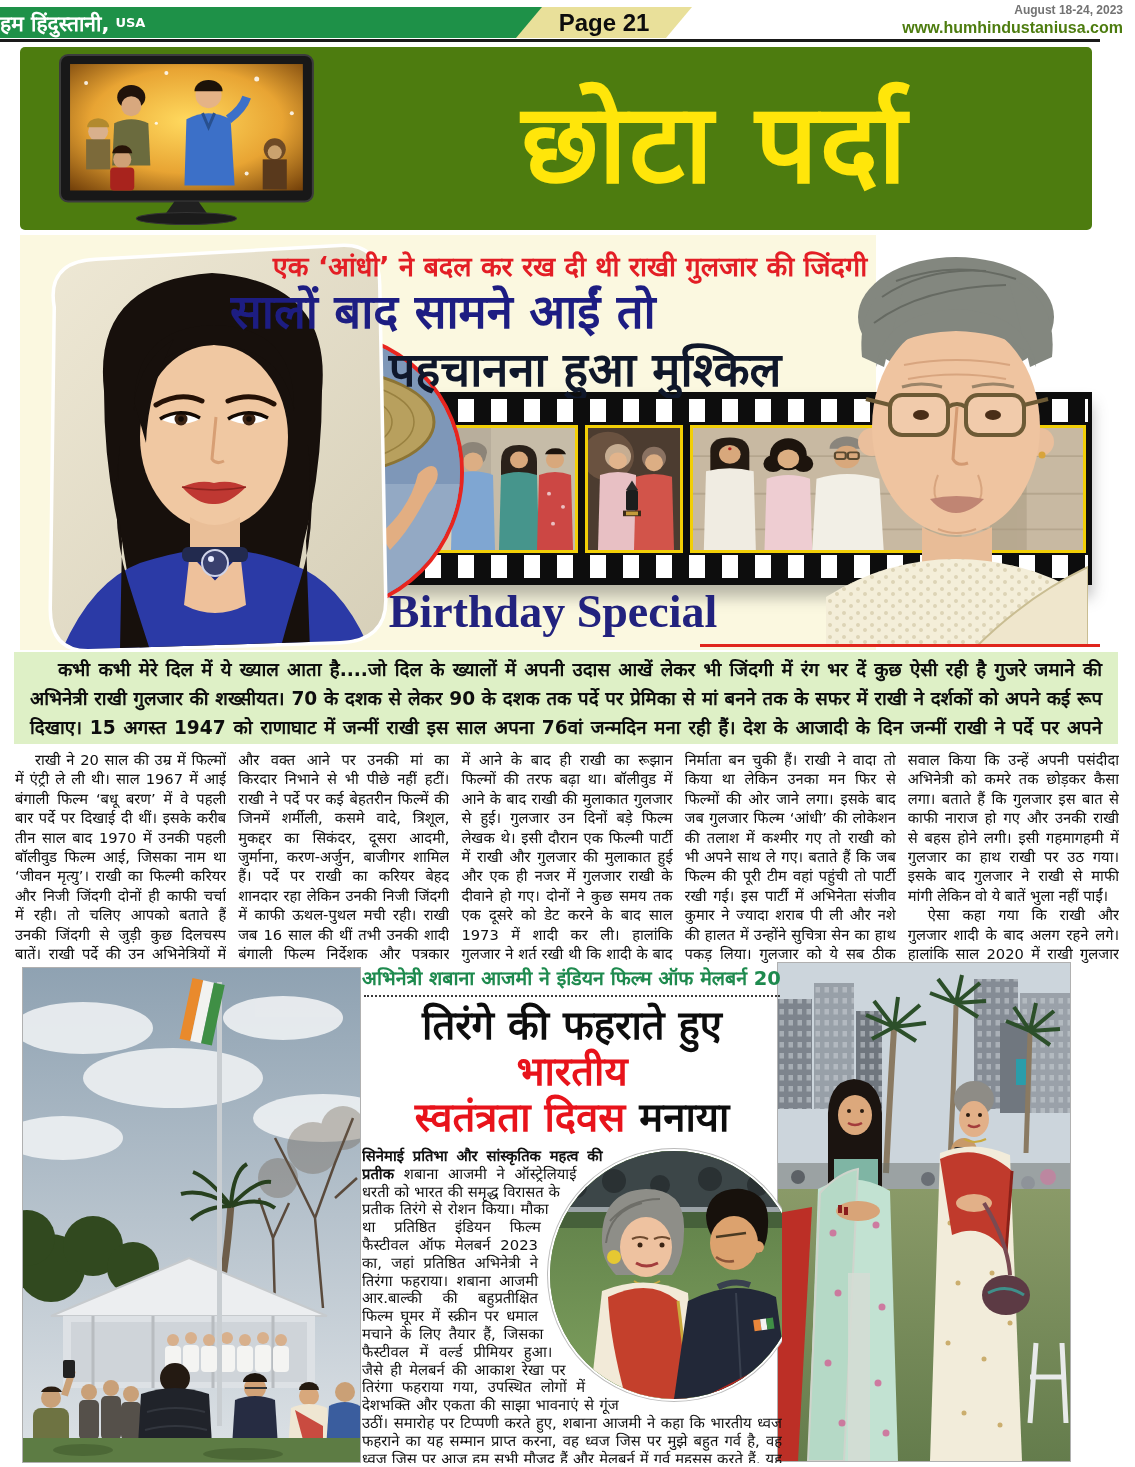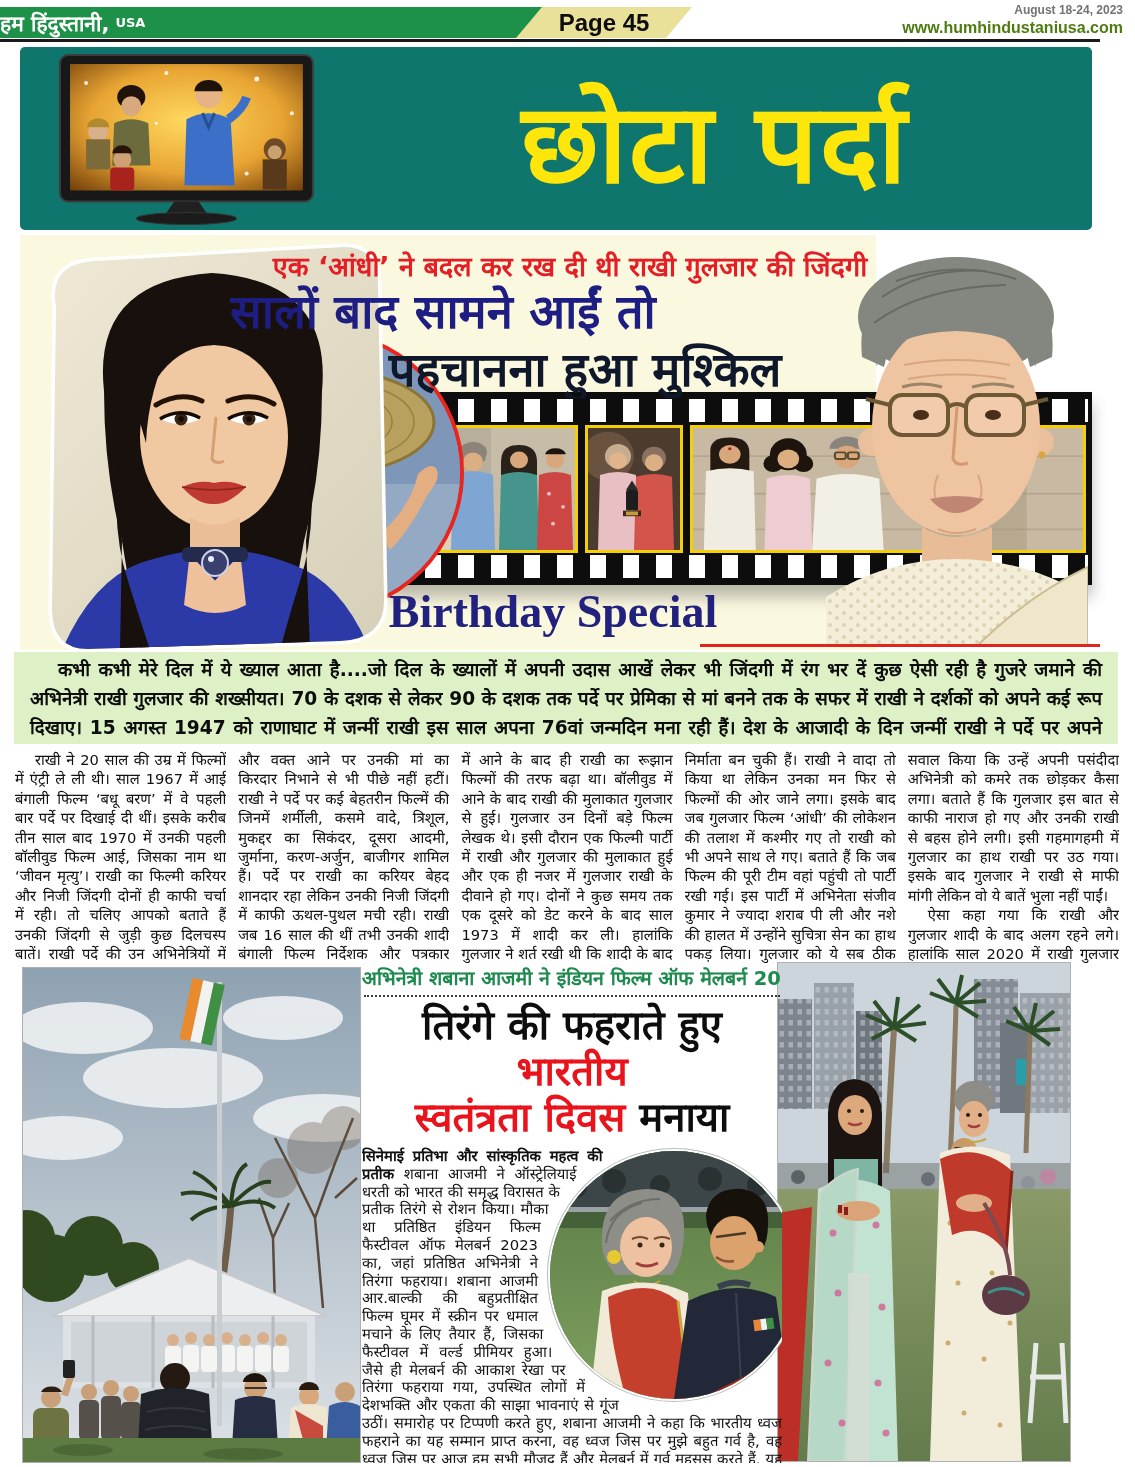--- a/index.html
+++ b/index.html
@@ -13,21 +13,21 @@
   .hdr-green .pcountry{font-weight:bold;font-size:13px;color:#ffffff;margin-left:6px;}
   .hdr-badge{position:absolute;left:516px;top:7px;width:176px;height:31px;background:#e9e09a;
              clip-path:polygon(26px 0,100% 0,calc(100% - 26px) 100%,0 100%);
              display:flex;align-items:center;justify-content:center;}
   .hdr-badge span{font-family:"Liberation Sans",sans-serif;font-weight:bold;font-size:24px;color:#0d0d0d;}
   .hdr-right{position:absolute;right:12px;top:2px;text-align:right;line-height:17px;font-family:"Liberation Sans",sans-serif;}
   .hdr-date{font-weight:bold;font-size:12px;color:#737373;}
   .hdr-site{font-weight:bold;font-size:16px;color:#4d7c0f;}
   .hdr-rule{position:absolute;left:0;top:39px;width:1100px;height:3px;background:#1a1a1a;}
   
-  .masthead{position:absolute;left:20px;top:47px;width:1072px;height:183px;background:#0f766e;border-radius:5px;}
+  .masthead{position:absolute;left:20px;top:47px;width:1072px;height:183px;background:#4d7c0f;border-radius:5px;}
   .tv{position:absolute;left:36px;top:6px;width:286px;height:176px;}
   .mast-title{position:absolute;left:330px;top:0;right:12px;height:100%;
               display:flex;align-items:center;justify-content:center;
               font-weight:bold;font-size:110px;color:#ffe60a;letter-spacing:2px;white-space:nowrap;overflow:hidden;}
   
   .hero{position:absolute;left:20px;top:235px;width:856px;height:415px;background:#fbf8e0;}
   .a1-kicker{position:absolute;left:230px;top:12px;width:640px;text-align:center;
              font-weight:bold;font-size:27px;color:#e31e25;white-space:nowrap;overflow:hidden;z-index:8;}
   .a1-h1{position:absolute;left:210px;top:48px;width:650px;text-align:left;
          font-weight:bold;font-size:47px;line-height:57px;color:#1d1d82;z-index:8;white-space:nowrap;overflow:hidden;}
@@ -81,21 +81,21 @@
 <body>
 
 <div class="page">
 
   <div>
     <div class="hdr-green">
       <span class="pname">हम हिंदुस्तानी,</span>
       <span class="pcountry">USA</span>
     </div>
     <div class="hdr-badge">
-      <span>Page 45</span>
+      <span>Page 21</span>
     </div>
     <div class="hdr-right">
       <div class="hdr-date">August 18-24, 2023</div>
       <div class="hdr-site">www.humhindustaniusa.com</div>
     </div>
     <div class="hdr-rule"></div>
   </div>
 
   <div class="masthead">
     <div class="tv">

